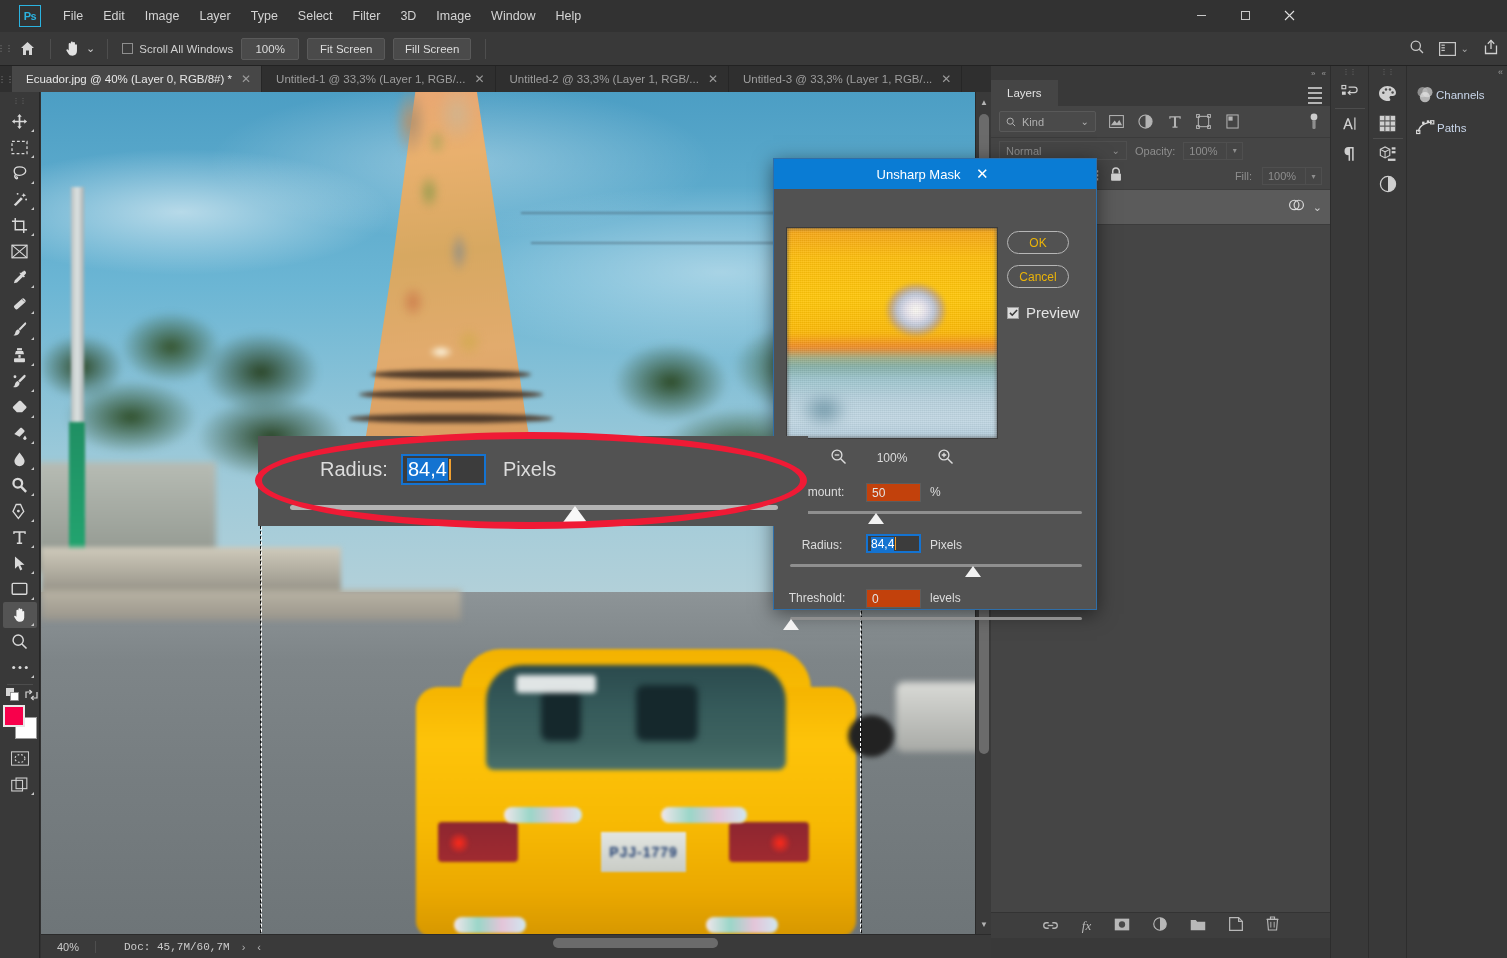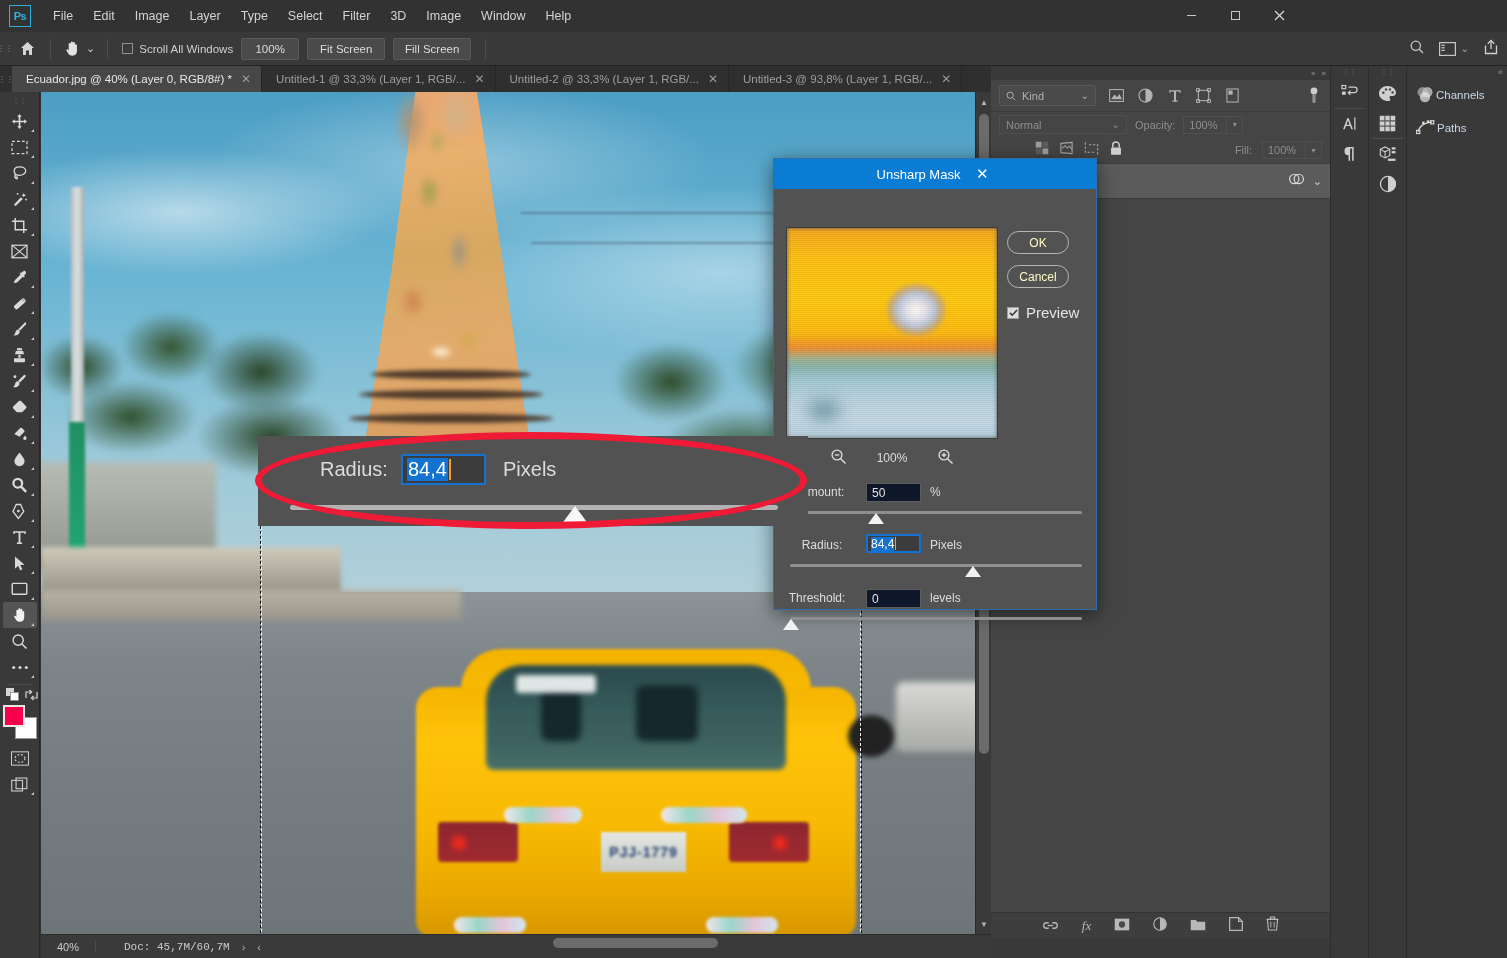--- a/index.html
+++ b/index.html
@@ -7,21 +7,21 @@
     width: 1507px; height: 958px;
     background: #323232;
     font-family: "Liberation Sans", sans-serif;
     overflow: hidden;
     -webkit-font-smoothing: antialiased;
   }
   #app { position: relative; width: 1507px; height: 958px; background: #323232; }
 
   
   .menubar {
-    position: absolute; left: 0; top: 0; width: 1301px; height: 32px;
+    position: absolute; left: 10px; top: 0; width: 1301px; height: 32px;
     background: #323232; display: flex; align-items: center;
   }
   .ps-logo {
     width: 22px; height: 22px; margin-left: 9px; margin-right: 12px;
     border: 1px solid #2bb3e0; color: #2bb3e0;
     font-size: 11px; font-weight: bold; display: flex;
     align-items: center; justify-content: center; letter-spacing: -0.5px;
   }
   .menu-item {
     color: #d4d4d4; font-size: 12.5px; padding: 4px 10px; cursor: default;
@@ -340,36 +340,36 @@
       repeating-linear-gradient(90deg, rgba(255,255,255,.25) 0 1px, rgba(0,0,0,.14) 1px 2px);
   }
   .prev-dark { position:absolute; left:5px; bottom:4px; width:62px; height:50px;
     background:radial-gradient(ellipse 34px 26px at 32px 26px, rgba(60,110,130,.55), rgba(0,0,0,0) 74%); filter:blur(4px);}
 
   .zoomrow { position:absolute; left:12px; top:256px; width:212px; height:26px;
     display:flex; align-items:center; justify-content:center; gap:30px;}
   .zoomrow .zl { color:#dcdcdc; font-size:12px;}
   .btn-pill {
     width:62px; height:23px; border:1px solid #b6b6b6; border-radius:12px;
-    color:#fef9c3; font-size:12px; display:flex; align-items:center; justify-content:center;
+    color:#eab308; font-size:12px; display:flex; align-items:center; justify-content:center;
     background:transparent;
   }
   .btn-ok { position:absolute; left:233px; top:42px; }
   .btn-cancel { position:absolute; left:233px; top:76px; }
   .prevchk { position:absolute; left:233px; top:115px; display:flex; align-items:center; gap:7px; }
   .prevchk .box {
     width:12px; height:12px; background:#dcdcdc; border:1px solid #9d9d9d;
     display:flex; align-items:center; justify-content:center;
   }
   .prevchk .box svg { display:block; }
   .prevchk .lab { color:#e4e4e4; font-size:15px; }
 
   .ctrl-lab { position:absolute; color:#dcdcdc; font-size:12px; text-align:center; }
   .ctrl-field {
-    position:absolute; width:55px; height:19px; background:#0f172a;
+    position:absolute; width:55px; height:19px; background:#c2410c;
     border:1px solid #5d5d5d; color:#e3e3e3; font-size:12px;
     display:flex; align-items:center; padding-left:5px;
   }
   .ctrl-field.focused { border:2px solid #1473d1; background:#3c3c3c; padding-left:3px;}
   .hl { background:#1473d1; color:#fff; }
   .caret { display:inline-block; width:1px; height:13px; background:#f0a030; margin-left:1px; vertical-align:-2px;}
   .ctrl-unit { position:absolute; color:#dcdcdc; font-size:12px; }
   .slider { position:absolute; height:3px; background:#8f8f8f; border-radius:2px;}
   .slider .knob {
     position:absolute; top:2px; width:0; height:0;
@@ -498,21 +498,21 @@
     </div>
     <div class="tab">
       <span>Untitled-1 @ 33,3% (Layer 1, RGB/...</span>
       <span class="x">✕</span>
     </div>
     <div class="tab">
       <span>Untitled-2 @ 33,3% (Layer 1, RGB/...</span>
       <span class="x">✕</span>
     </div>
     <div class="tab">
-      <span>Untitled-3 @ 93,8% (Layer 1, RGB/...</span>
+      <span>Untitled-3 @ 33,3% (Layer 1, RGB/...</span>
       <span class="x">✕</span>
     </div>
   </div>
 
   <div class="toolbar">
     <div class="tgrip">⋮⋮</div>
 
     <div class="tool">
       <svg width="17" height="17" viewBox="0 0 18 18">
           <path d="M9 1 L11.4 4 H9.9 V8.1 H14 V6.6 L17 9 L14 11.4 V9.9 H9.9 V14 H11.4 L9 17 L6.6 14 H8.1 V9.9 H4 V11.4 L1 9 L4 6.6 V8.1 H8.1 V4 H6.6 Z" fill="#d9d9d9"></path>
@@ -763,20 +763,29 @@
     </div>
   </div>
 
   <div class="rightwrap">
     <div class="panel-collapse-row">
       <span>»</span>
       <span>«</span>
     </div>
 
     <div class="layers-panel">
+      <div class="lp-tabrow">
+        <div class="lp-tab">Layers</div>
+        <div class="lp-menu">
+          <div></div>
+            <div></div>
+            <div></div>
+            <div style="margin:0;"></div>
+        </div>
+      </div>
 
       <div class="lp-filter">
         <div class="kind-box">
           <svg width="10" height="10" viewBox="0 0 11 11">
               <circle cx="4.6" cy="4.6" r="3.4" fill="none" stroke="#b0b0b0" stroke-width="1.1"></circle>
               <path d="M7.1 7.1 L10 10" stroke="#b0b0b0" stroke-width="1.1"></path>
             </svg>
           <span style="flex:1;">Kind</span>
           <span style="font-size:10px;">⌄</span>
         </div>

